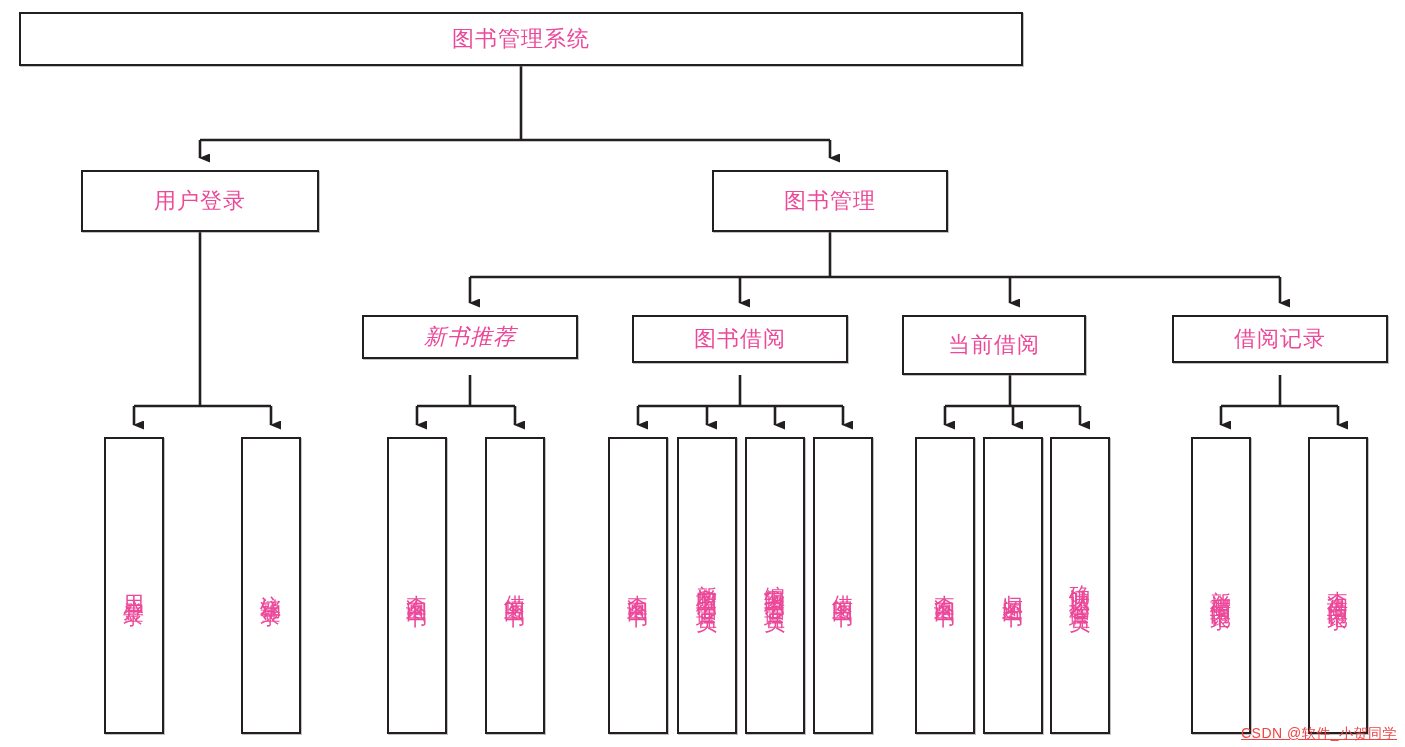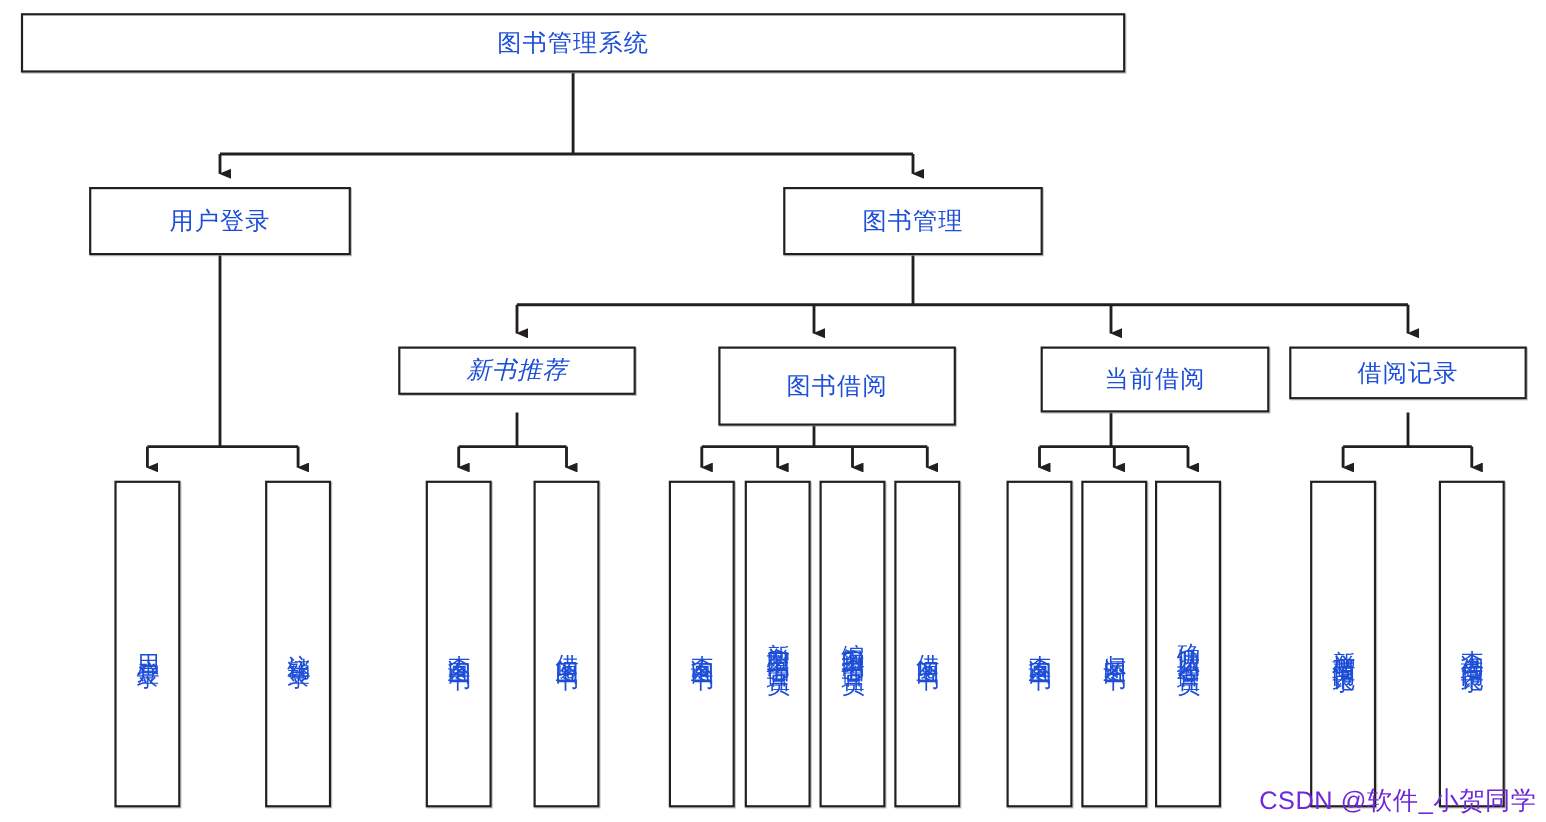--- a/index.html
+++ b/index.html
@@ -30,45 +30,46 @@
     position: absolute;
     box-sizing: border-box;
     border: 2px solid #231f20;
     background: #ffffff;
     display: flex;
     align-items: center;
     justify-content: center;
     box-shadow: 1px 1px 0 rgba(120,120,120,0.45);
   }
   .node-label {
-    color: #1d4ed8;
+    color: #ec4899;
     text-align: center;
     line-height: 1.15;
     white-space: nowrap;
   }
   .node-box.horizontal .node-label {
     font-size: 22px;
     letter-spacing: 1px;
   }
   .node-box.vertical .node-label {
     writing-mode: vertical-rl;
     text-orientation: upright;
     font-size: 21px;
     letter-spacing: 4px;
     line-height: 1.1;
   }
   .watermark {
     position: absolute;
     right: 8px;
     bottom: 4px;
-    font-size: 23px;
-    color: #6d28d9;
+    font-size: 14px;
+    color: #ef4444;
     letter-spacing: 0.5px;
     white-space: nowrap;
     pointer-events: none;
+    text-decoration: underline;
   }
 </style>
 </head>
 <body>
 
 <div id="diagram-root">
 
   <svg id="flow-svg" viewBox="0 0 1405 747" xmlns="http://www.w3.org/2000/svg">
     <defs>
       <marker id="arrowhead" markerWidth="9" markerHeight="11" refX="4.5" refY="10" orient="auto" markerUnits="userSpaceOnUse">
@@ -118,24 +119,24 @@
       </div>
       <div class="node-box horizontal" style="left: 81px; top: 170px; width: 238px; height: 62px;">
         <span class="node-label">用户登录</span>
       </div>
       <div class="node-box horizontal" style="left: 712px; top: 170px; width: 236px; height: 62px; justify-content: center;">
         <span class="node-label">图书管理</span>
       </div>
       <div class="node-box horizontal" style="left: 362px; top: 315px; width: 216px; height: 44px; font-style: italic;">
         <span class="node-label">新书推荐</span>
       </div>
-      <div class="node-box horizontal" style="left: 653px; top: 315px; width: 216px; height: 72px;">
+      <div class="node-box horizontal" style="left: 632px; top: 315px; width: 216px; height: 48px;">
         <span class="node-label">图书借阅</span>
       </div>
-      <div class="node-box horizontal" style="left: 902px; top: 315px; width: 208px; height: 60px; margin-left: 44px;">
+      <div class="node-box horizontal" style="left: 902px; top: 315px; width: 184px; height: 60px;">
         <span class="node-label">当前借阅</span>
       </div>
       <div class="node-box horizontal" style="left: 1172px; top: 315px; width: 216px; height: 48px;">
         <span class="node-label">借阅记录</span>
       </div>
       <div class="node-box vertical" style="left: 104px; top: 437px; width: 60px; height: 297px;">
         <span class="node-label">用户登录</span>
       </div>
       <div class="node-box vertical" style="left: 241px; top: 437px; width: 60px; height: 297px;">
         <span class="node-label">注销登录</span>

